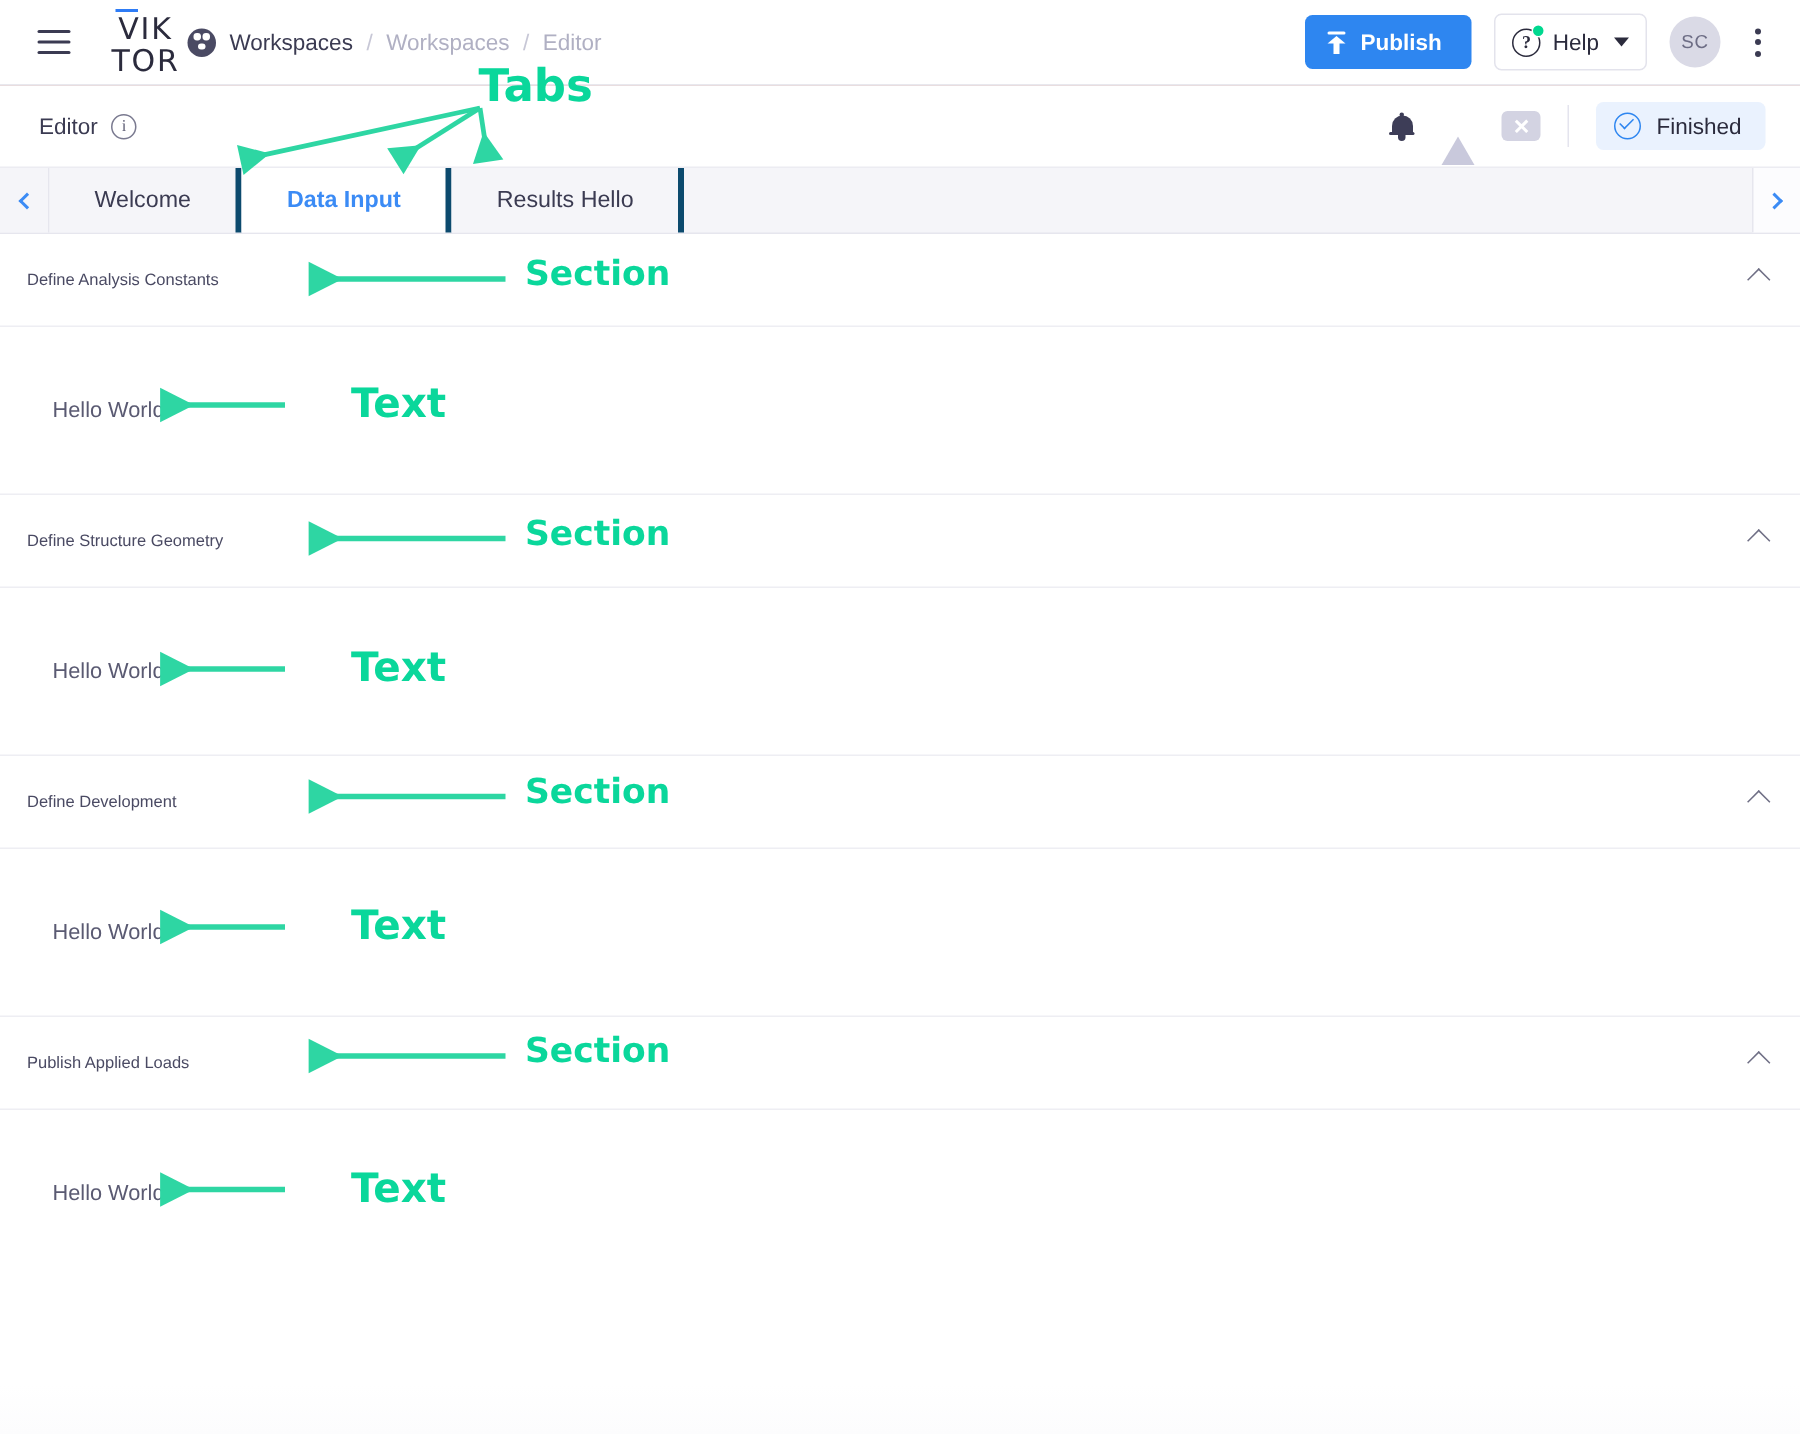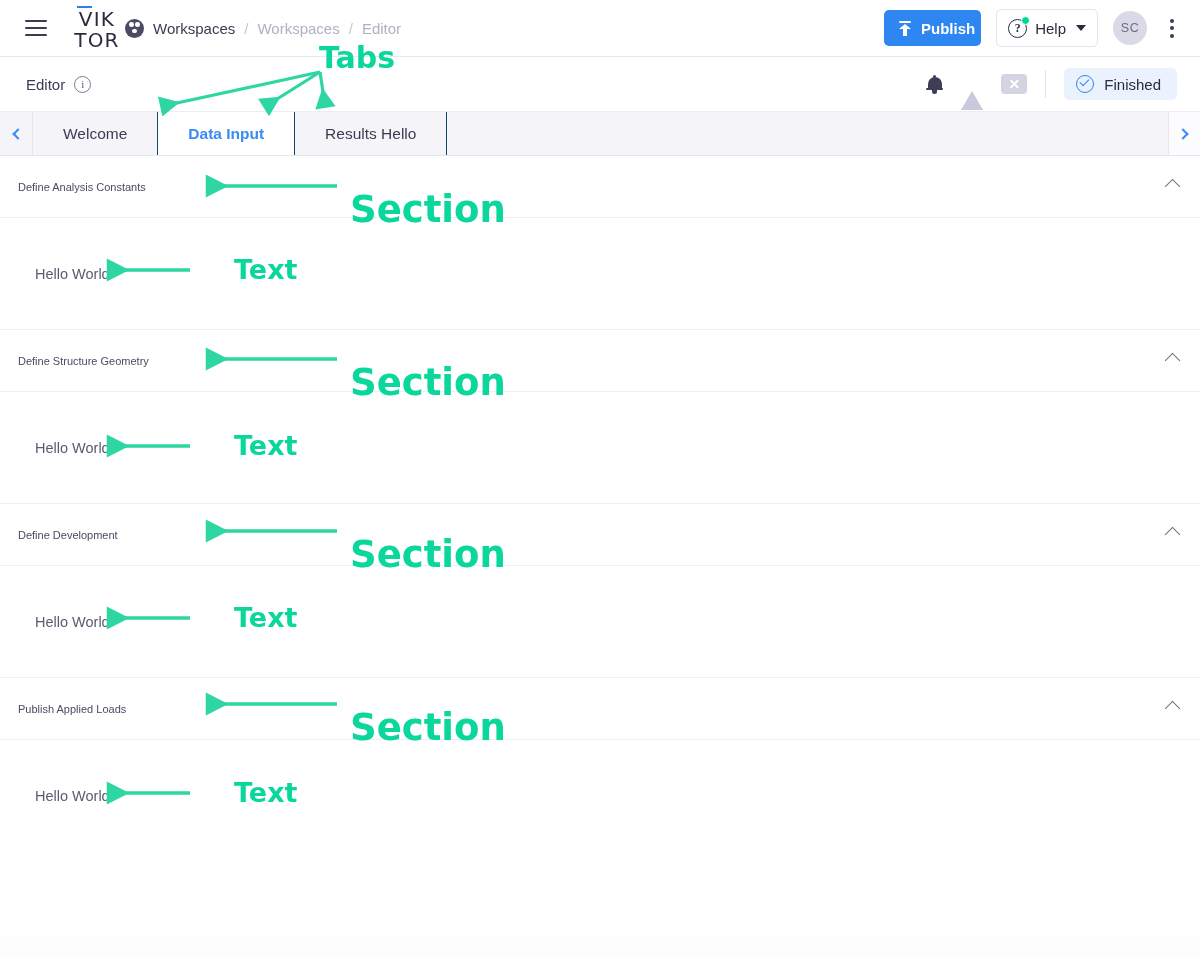--- a/index.html
+++ b/index.html
@@ -85,21 +85,21 @@
     margin-right: 18px;
     gap: 15px;
   }
 
   .publish-btn {
     background: #2e86f0;
     color: #ffffff;
     border: none;
     border-radius: 5px;
     height: 36px;
-    padding: 0 6px 0 14px;
+    padding: 0 20px 0 14px;
     font-size: 15px;
     font-family: "Liberation Sans", sans-serif;
     font-weight: 700;
     display: flex; align-items: center; gap: 9px;
     cursor: pointer;
     margin-left: 42px;
   }
   .up-icon { width: 14px; height: 15px; position: relative; flex: none; }
   .up-icon .cap { position: absolute; top: 0; left: 1px; width: 12px; height: 2px; background: #fff; border-radius: 1px; }
   .up-icon .stem { position: absolute; top: 7px; left: 5px; width: 4px; height: 8px; background: #fff; }
@@ -287,21 +287,21 @@
   }
   .chev.left { transform: rotate(-135deg); margin-left: 3px; }
   .chev.right { transform: rotate(45deg); margin-right: 3px; }
 
   .tab {
     display: flex; align-items: center; justify-content: center;
     padding: 0 30px;
     font-size: 15.5px;
     color: #3b3b52;
     background: #f5f5f9;
-    border-right: 1px solid #0c4a6e;
+    border-right: 4px solid #0c4a6e;
     cursor: pointer;
     white-space: nowrap;
   }
   .tab.active {
     background: #ffffff;
     color: #3b8bf5;
     font-weight: 700;
   }
 
   
@@ -365,21 +365,21 @@
     pointer-events: none;
   }
   .anno-label {
     position: absolute;
     font-family: "DejaVu Sans", sans-serif;
     font-weight: 700;
     color: #0ad79b;
     white-space: nowrap;
   }
   .anno-label.tabs { font-size: 30px; left: 319px; top: 40px; }
-  .anno-label.sec  { font-size: 37px; margin-top: 18px; }
+  .anno-label.sec  { font-size: 23px; }
   .anno-label.txt  { font-size: 27px; margin-left: 31px; }
 </style>
 </head>
 <body>
 
 <div id="app">
 
   <div class="topbar">
 
     <div class="hamburger">

